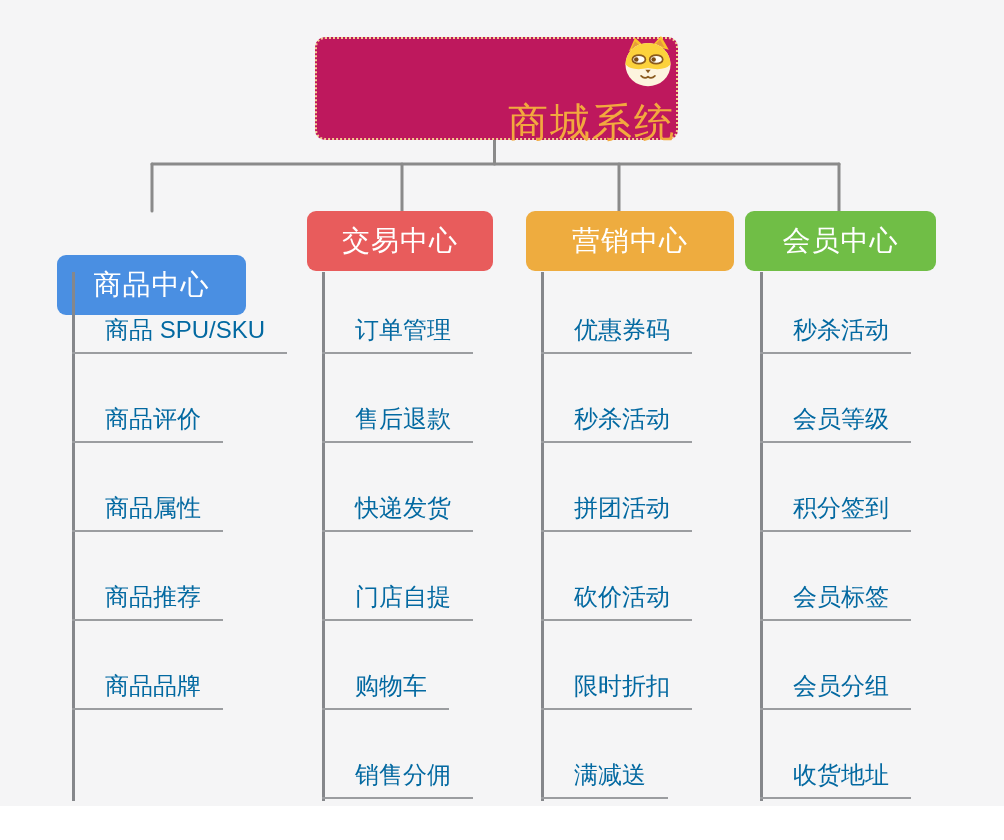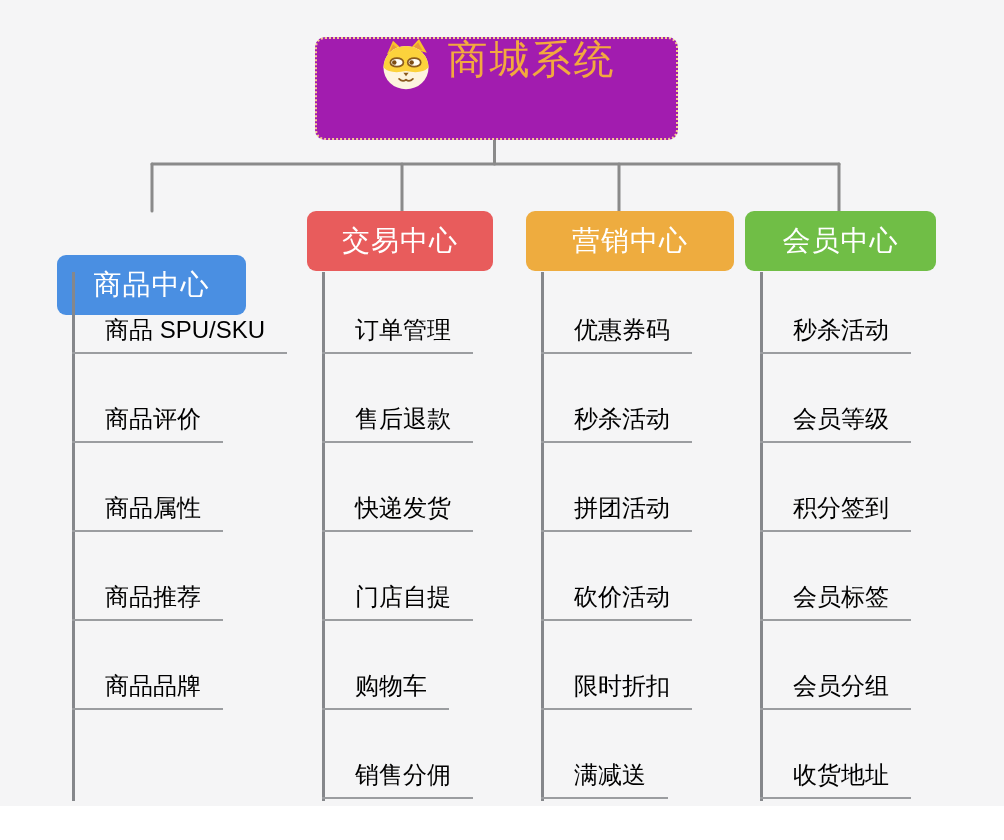--- a/index.html
+++ b/index.html
@@ -5,23 +5,24 @@
   html,body{margin:0;padding:0;}
   body{
     width:1004px;height:840px;position:relative;overflow:hidden;
     background:#f5f5f6;
     font-family:"Liberation Sans","DejaVu Sans",sans-serif;
   }
   .abs{position:absolute;}
   
   .root-node{
     left:315px;top:37px;width:363px;height:103px;box-sizing:border-box;
-    background:#a21caf;border:2px dotted #f5cd8e;border-radius:10px;
-    display:flex;align-items:flex-start;justify-content:center;gap:14px;
+    background:#be185d;border:2px dotted #f5cd8e;border-radius:10px;
+    display:flex;align-items:flex-end;justify-content:center;gap:14px;
     cursor:pointer;
+    flex-direction:column;
   }
   .root-title{
     font-size:40px;color:#f2a93e;letter-spacing:2px;font-weight:400;
     white-space:nowrap;line-height:1;
   }
   .root-icon{width:56px;height:52px;flex:0 0 auto;}
   
   svg.connectors{left:0;top:0;width:1004px;height:840px;pointer-events:none;}
   
   .branch-node{
@@ -42,21 +43,21 @@
   .column.c3{left:760px;}
   .column .vline{
     position:absolute;left:0;top:7px;width:2.5px;height:529px;
     background:#85878b;
   }
   .child-item{height:89px;position:relative;}
   .child-item .label{
     position:absolute;left:0;bottom:0;display:inline-block;
     padding:0 22px 7px 33px;
     border-bottom:2.5px solid #9b9da0;
-    font-size:24px;color:#000000;white-space:nowrap;line-height:1.25;
+    font-size:24px;color:#0369a1;white-space:nowrap;line-height:1.25;
     cursor:pointer;
     text-align:right;
   }
   
   .bottom-strip{left:0;top:806px;width:1004px;height:34px;background:#ffffff;}
 </style>
 </head>
 <body>
 
 <svg class="connectors abs" viewBox="0 0 1004 840" xmlns="http://www.w3.org/2000/svg">

